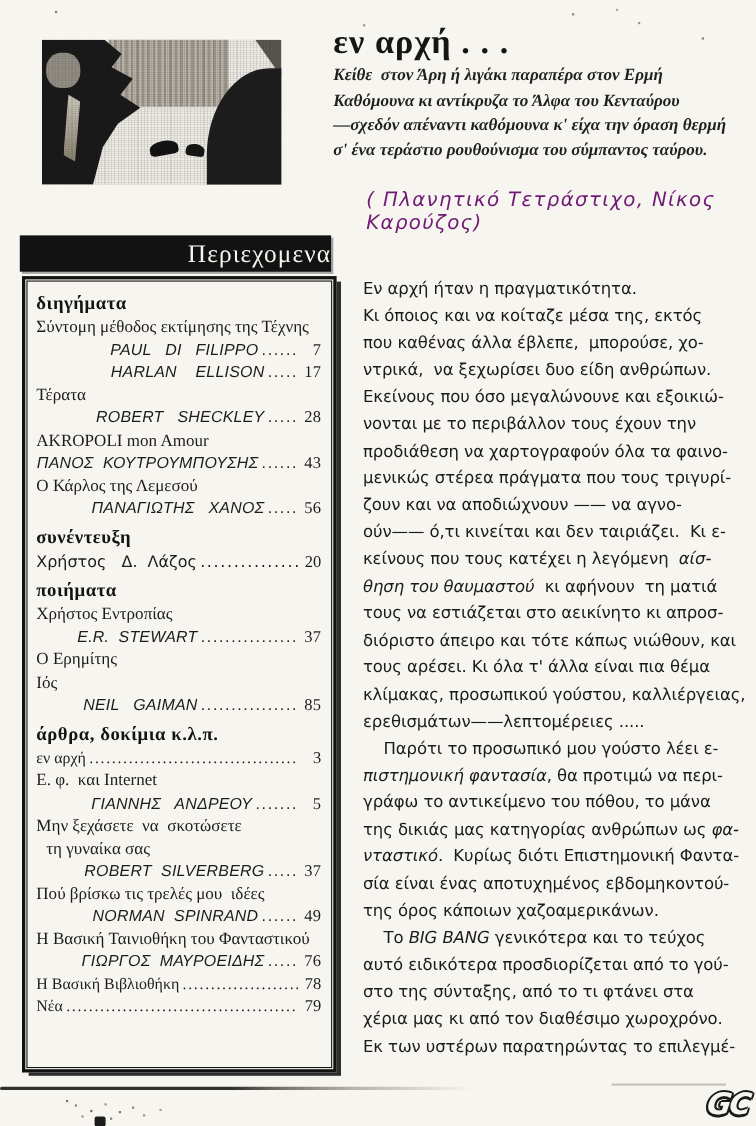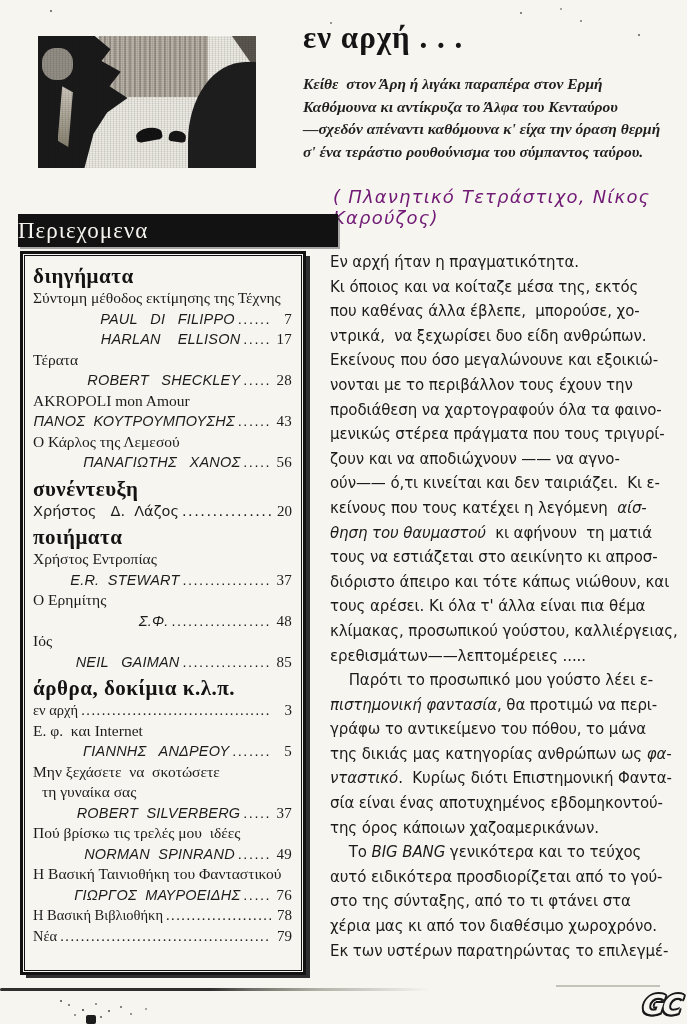--- a/index.html
+++ b/index.html
@@ -25,33 +25,33 @@
   .photo .blob-a{position:absolute;left:45%;top:70%;width:12%;height:10%;background:#101010;
     border-radius:60% 60% 25% 25%;transform:rotate(-10deg)}
   .photo .blob-b{position:absolute;left:60%;top:72%;width:8%;height:8%;background:#141414;
     border-radius:60% 60% 30% 30%;transform:rotate(8deg)}
   .photo .grain{position:absolute;inset:0;
     background:repeating-linear-gradient(90deg,rgba(40,40,40,.10) 0 1px,transparent 1px 3px),
                repeating-linear-gradient(0deg,rgba(40,40,40,.08) 0 1px,transparent 1px 2px)}
   
   .masthead{position:absolute;left:303px;top:20px;width:378px}
   .masthead h1{margin:0;font-family:"Liberation Serif",serif;font-weight:700;font-size:31px;letter-spacing:1px;color:#151515}
-  .quote{margin-top:17px;font-family:"Liberation Serif",serif;font-style:italic;font-weight:700;
+  .quote{margin-top:2px;font-family:"Liberation Serif",serif;font-style:italic;font-weight:700;
     font-size:15.5px;line-height:22.5px;white-space:pre;color:#1f1f1f}
   .attribution{margin-top:23px;margin-left:30px;font-style:italic;font-size:18px;
     letter-spacing:1.2px;color:#701a75}
   
-  .toc-bar{position:absolute;left:18px;top:214px;width:320px;height:33px;background:#121212;
-    display:flex;align-items:center;justify-content:flex-start;box-shadow:2px 2px 0 rgba(70,70,70,.45)}
+  .toc-bar{position:absolute;left:18px;top:214px;width:283px;height:33px;background:#121212;
+    display:flex;align-items:center;justify-content:flex-end;box-shadow:2px 2px 0 rgba(70,70,70,.45)}
   .toc-bar span{color:#f5f3ee;font-family:"Liberation Serif",serif;font-size:23px;letter-spacing:1px}
   
   .toc-box{position:absolute;left:20px;top:251px;width:286px;height:724px;background:#f7f5f0;
     border:3px solid #121212;box-shadow:5px 4px 0 -1px #2e2e2e;box-sizing:border-box}
   .toc-inner{position:absolute;inset:1px;border:1px solid #121212;padding:4px 9px 2px 8px;overflow:hidden}
-  .toc-section{font-family:"Liberation Serif",serif;font-weight:700;font-size:21px;line-height:24px;
+  .toc-section{font-family:"Liberation Serif",serif;font-weight:700;font-size:17px;line-height:24px;
     margin-top:4px;letter-spacing:.5px;color:#131313}
   .toc-title{font-family:"Liberation Serif",serif;font-size:15.5px;line-height:20.5px;white-space:pre;overflow:hidden}
   .toc-title.cont{padding-left:9px}
   .toc-author,.toc-titlepage{display:flex;align-items:center;font-size:14.5px;line-height:20.5px;overflow:hidden}
   .toc-author{justify-content:flex-end;font-style:italic;letter-spacing:.2px;font-family:"Liberation Sans",sans-serif}
   .toc-author .t,.toc-titlepage .t{white-space:pre}
   .dots{letter-spacing:1.5px;overflow:hidden;white-space:nowrap;margin:0 3px;font-style:normal;color:#1c1c1c}
   .toc-titlepage{font-family:"Liberation Serif",serif}
   .toc-titlepage .dots{flex:1 1 auto}
   .toc-titlepage.sans{font-family:"DejaVu Sans",sans-serif;font-size:14.5px}
@@ -140,25 +140,20 @@
         <span class="pg">20</span>
       </div>
       <div class="toc-section">ποιήματα</div>
       <div class="toc-title">Χρήστος Εντροπίας</div>
       <div class="toc-author">
         <span class="t">E.R.  STEWART</span>
         <span class="dots">................</span>
         <span class="pg">37</span>
       </div>
       <div class="toc-title">Ο Ερημίτης</div>
-      <div class="toc-author">
-        <span class="t">Σ.Φ.</span>
-        <span class="dots">..................</span>
-        <span class="pg">48</span>
-      </div>
       <div class="toc-title">Ιός</div>
       <div class="toc-author">
         <span class="t">NEIL   GAIMAN</span>
         <span class="dots">................</span>
         <span class="pg">85</span>
       </div>
       <div class="toc-section">άρθρα, δοκίμια κ.λ.π.</div>
       <div class="toc-titlepage">
         <span class="t">εν αρχή</span>
         <span class="dots">............................................</span>

